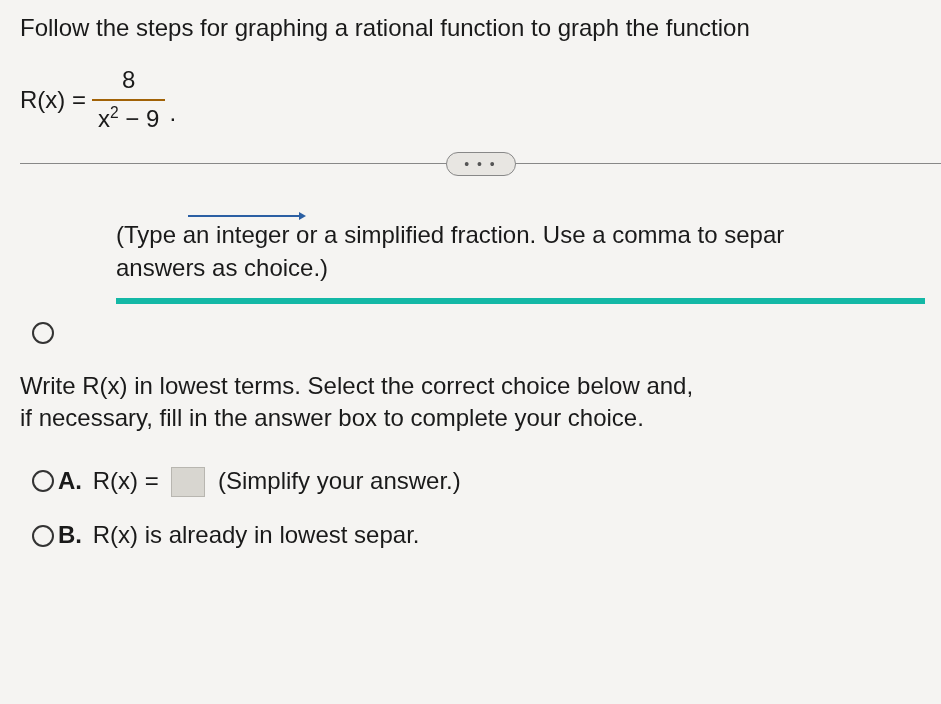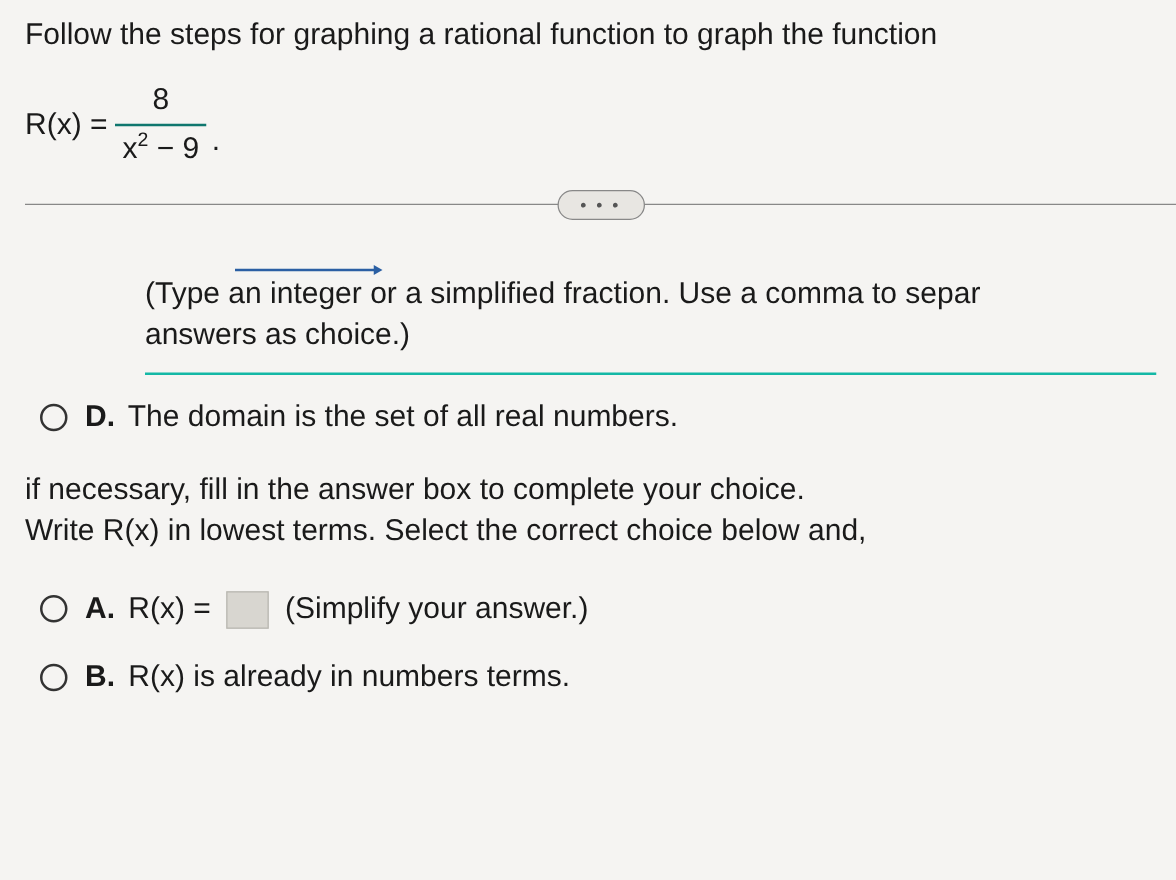--- a/index.html
+++ b/index.html
@@ -20,21 +20,21 @@
     margin-bottom: 28px;
   }
   .eqn-label { margin-right: 6px; }
   .fraction {
     display: inline-flex;
     flex-direction: column;
     align-items: center;
     vertical-align: middle;
   }
   .fraction .num { padding: 0 6px 2px; }
-  .fraction .den { padding: 2px 6px 0; border-top: 2px solid #0f766e; }
+  .fraction .den { padding: 2px 6px 0; border-top: 2px solid #a16207; }
   .sup { font-size: 0.65em; vertical-align: super; line-height: 0; }
   .period { margin-left: 4px; align-self: flex-end; margin-bottom: 6px; }
 
   .divider-wrap {
     position: relative;
     height: 2px;
     margin: 10px 0 34px;
   }
   .divider-wrap .line {
     border-top: 1px solid #888;
@@ -53,21 +53,21 @@
     justify-content: center;
     font-size: 14px;
     color: #555;
     letter-spacing: 2px;
     cursor: pointer;
   }
 
   .hint-box {
     margin: 0 16px 18px 96px;
     padding: 8px 0 14px 0;
-    border-bottom: 2px solid #14b8a6;
+    border-bottom: 6px solid #14b8a6;
   }
   .blue-mark {
     width: 118px; height: 10px;
     margin: 0 0 2px 72px;
     position: relative;
   }
   .blue-mark::before {
     content: "";
     position: absolute; left: 0; right: 6px; bottom: 0;
     border-bottom: 2px solid #2b5fa3;
@@ -93,21 +93,21 @@
     border-radius: 50%;
     flex-shrink: 0;
   }
   .opt-letter { font-weight: bold; margin-right: 4px; }
 
   .prompt { margin: 0 10px 30px 0; }
 
   .opt-row-inline {
     display: flex;
     align-items: center;
-    gap: 14px;
+    gap: 4px;
     margin: 8px 0 22px 12px;
   }
   .blank-box {
     display: inline-block;
     width: 34px; height: 30px;
     background: #d8d6d0;
     border: 1px solid #b8b6b0;
     vertical-align: middle;
     margin: 0 6px;
   }
@@ -134,40 +134,36 @@
 </div>
 
 <div class="hint-box">
   <div class="blue-mark"></div>
   <div>(Type an integer or a simplified fraction. Use a comma to separ</div>
   <div>answers as choice.)</div>
 </div>
 
 <div class="opt-row">
   <span class="radio"></span>
-  <span>
-    <span class="opt-letter">D.</span>
-    <span>The domain is the set of all real numbers.</span>
-  </span>
 </div>
 
 <div class="prompt">
+  <div>Write R(x) in lowest terms. Select the correct choice below and,</div>
   <div>if necessary, fill in the answer box to complete your choice.</div>
-  <div>Write R(x) in lowest terms. Select the correct choice below and,</div>
 </div>
 
 <div class="opt-row-inline">
   <span class="radio"></span>
   <span>
     <span class="opt-letter">A.</span>
     <span>R(x) =</span>
     <span class="blank-box"></span>
     <span>(Simplify your answer.)</span>
   </span>
 </div>
 
 <div class="opt-row-inline">
   <span class="radio"></span>
   <span>
     <span class="opt-letter">B.</span>
-    <span>R(x) is already in numbers terms.</span>
+    <span>R(x) is already in lowest separ.</span>
   </span>
 </div>
 
 </body></html>

